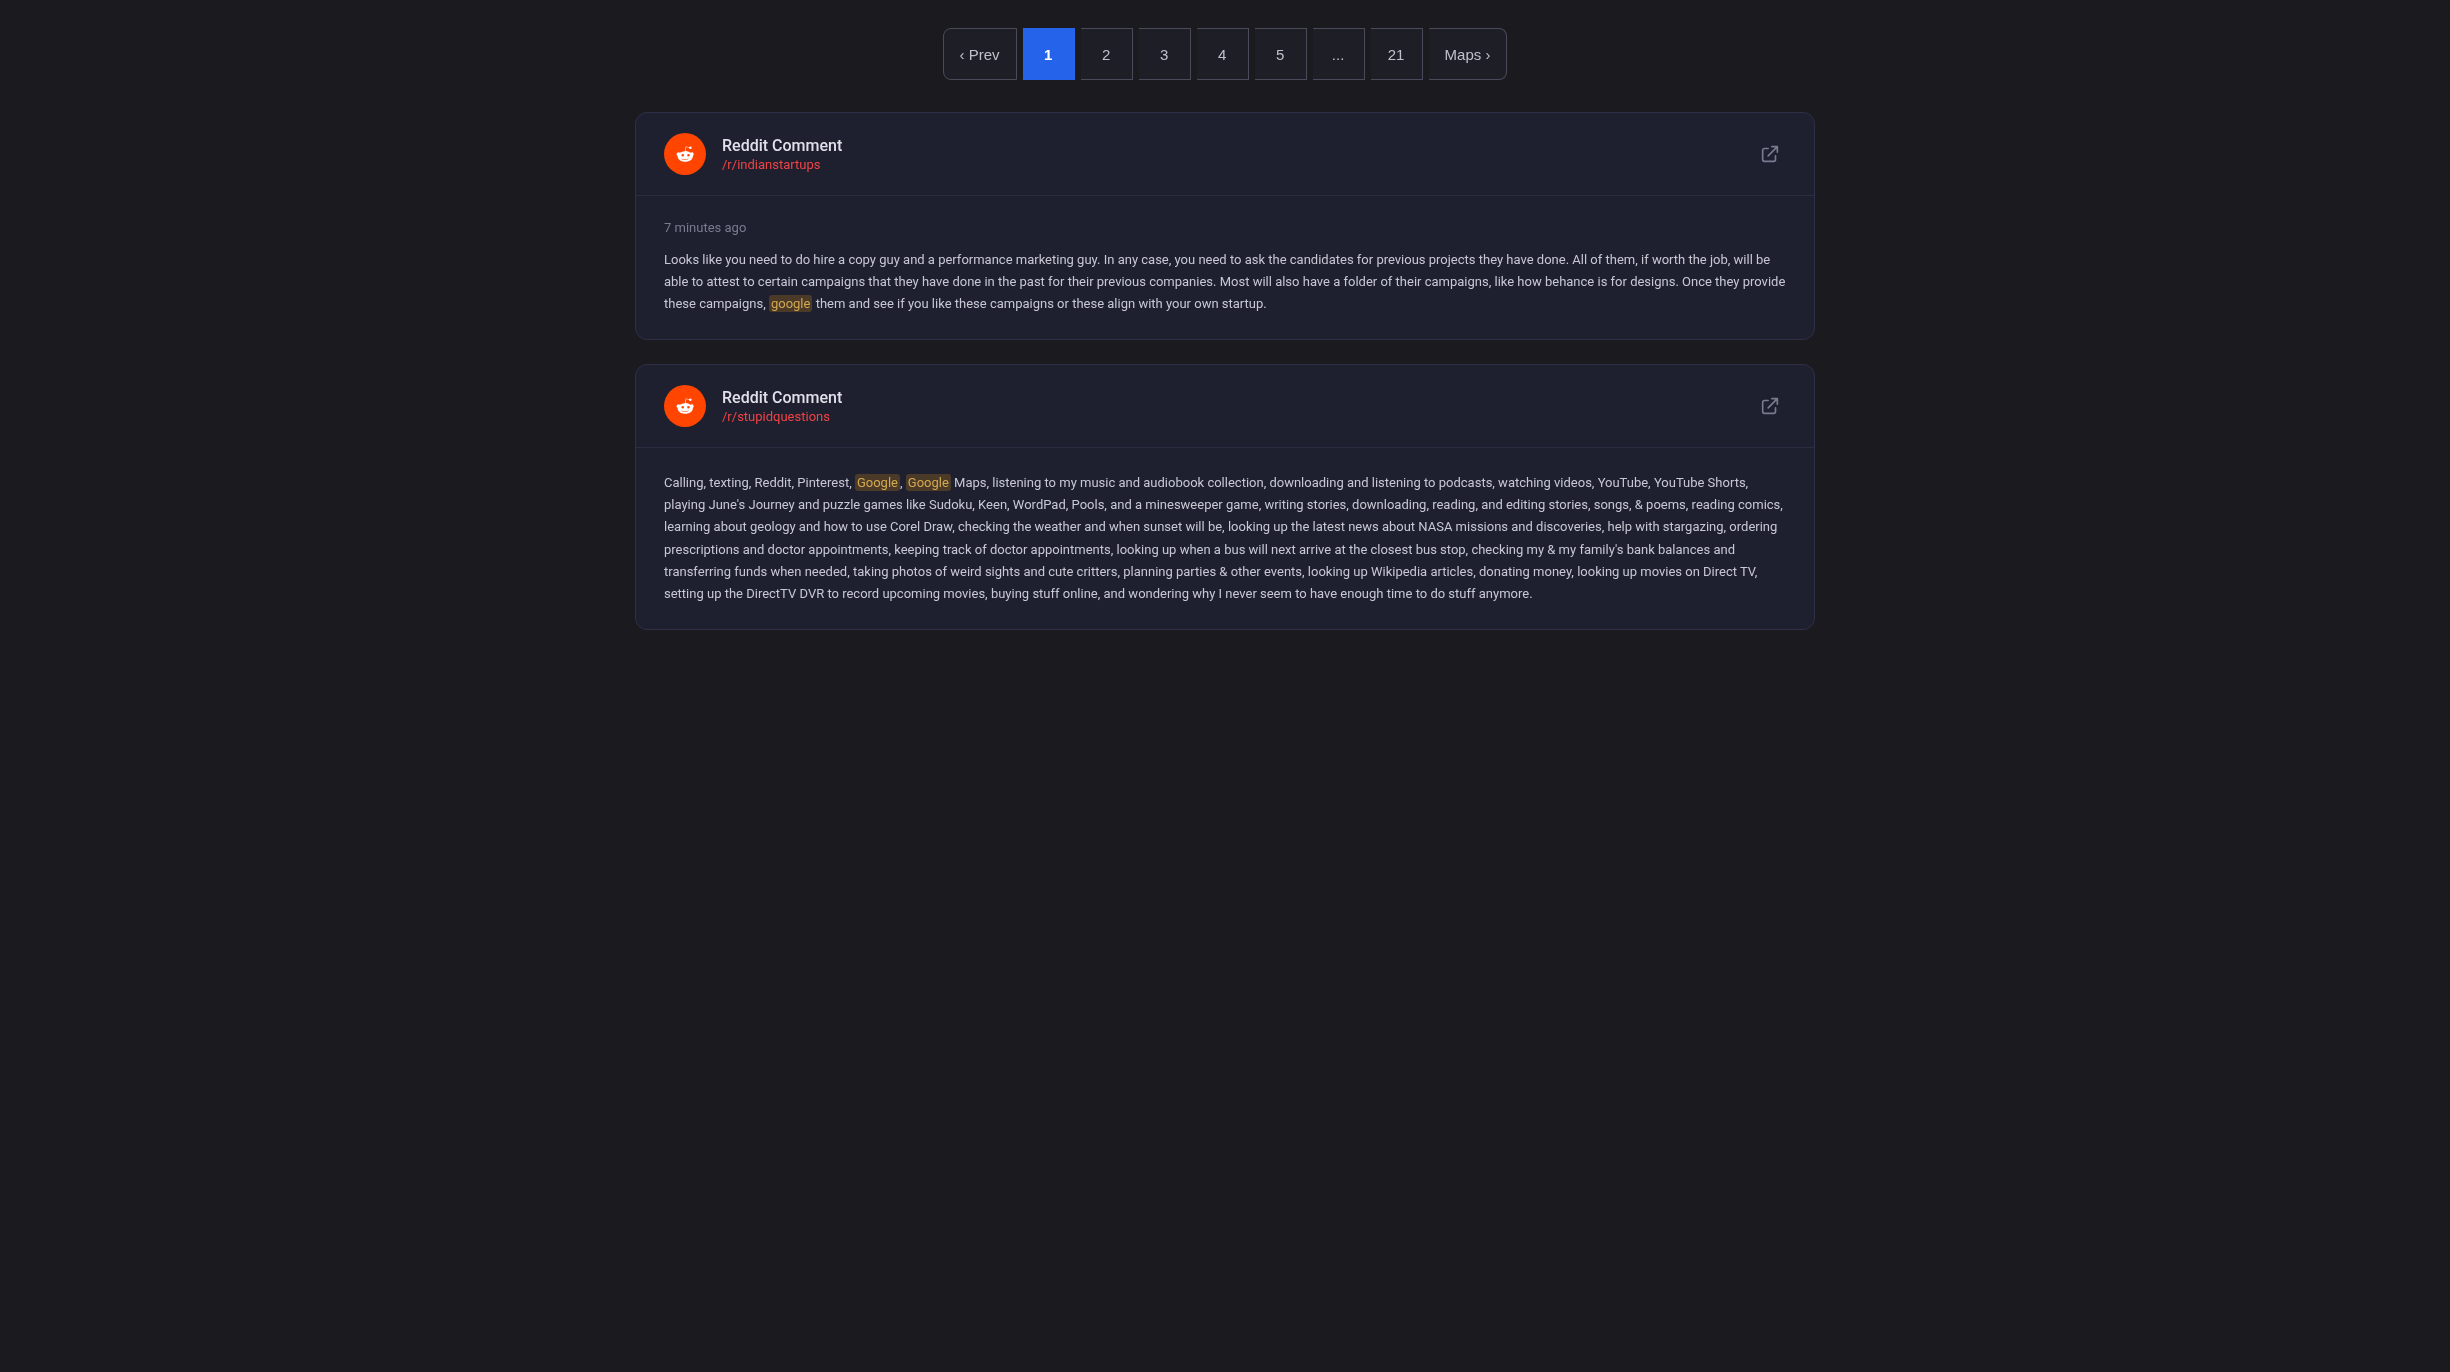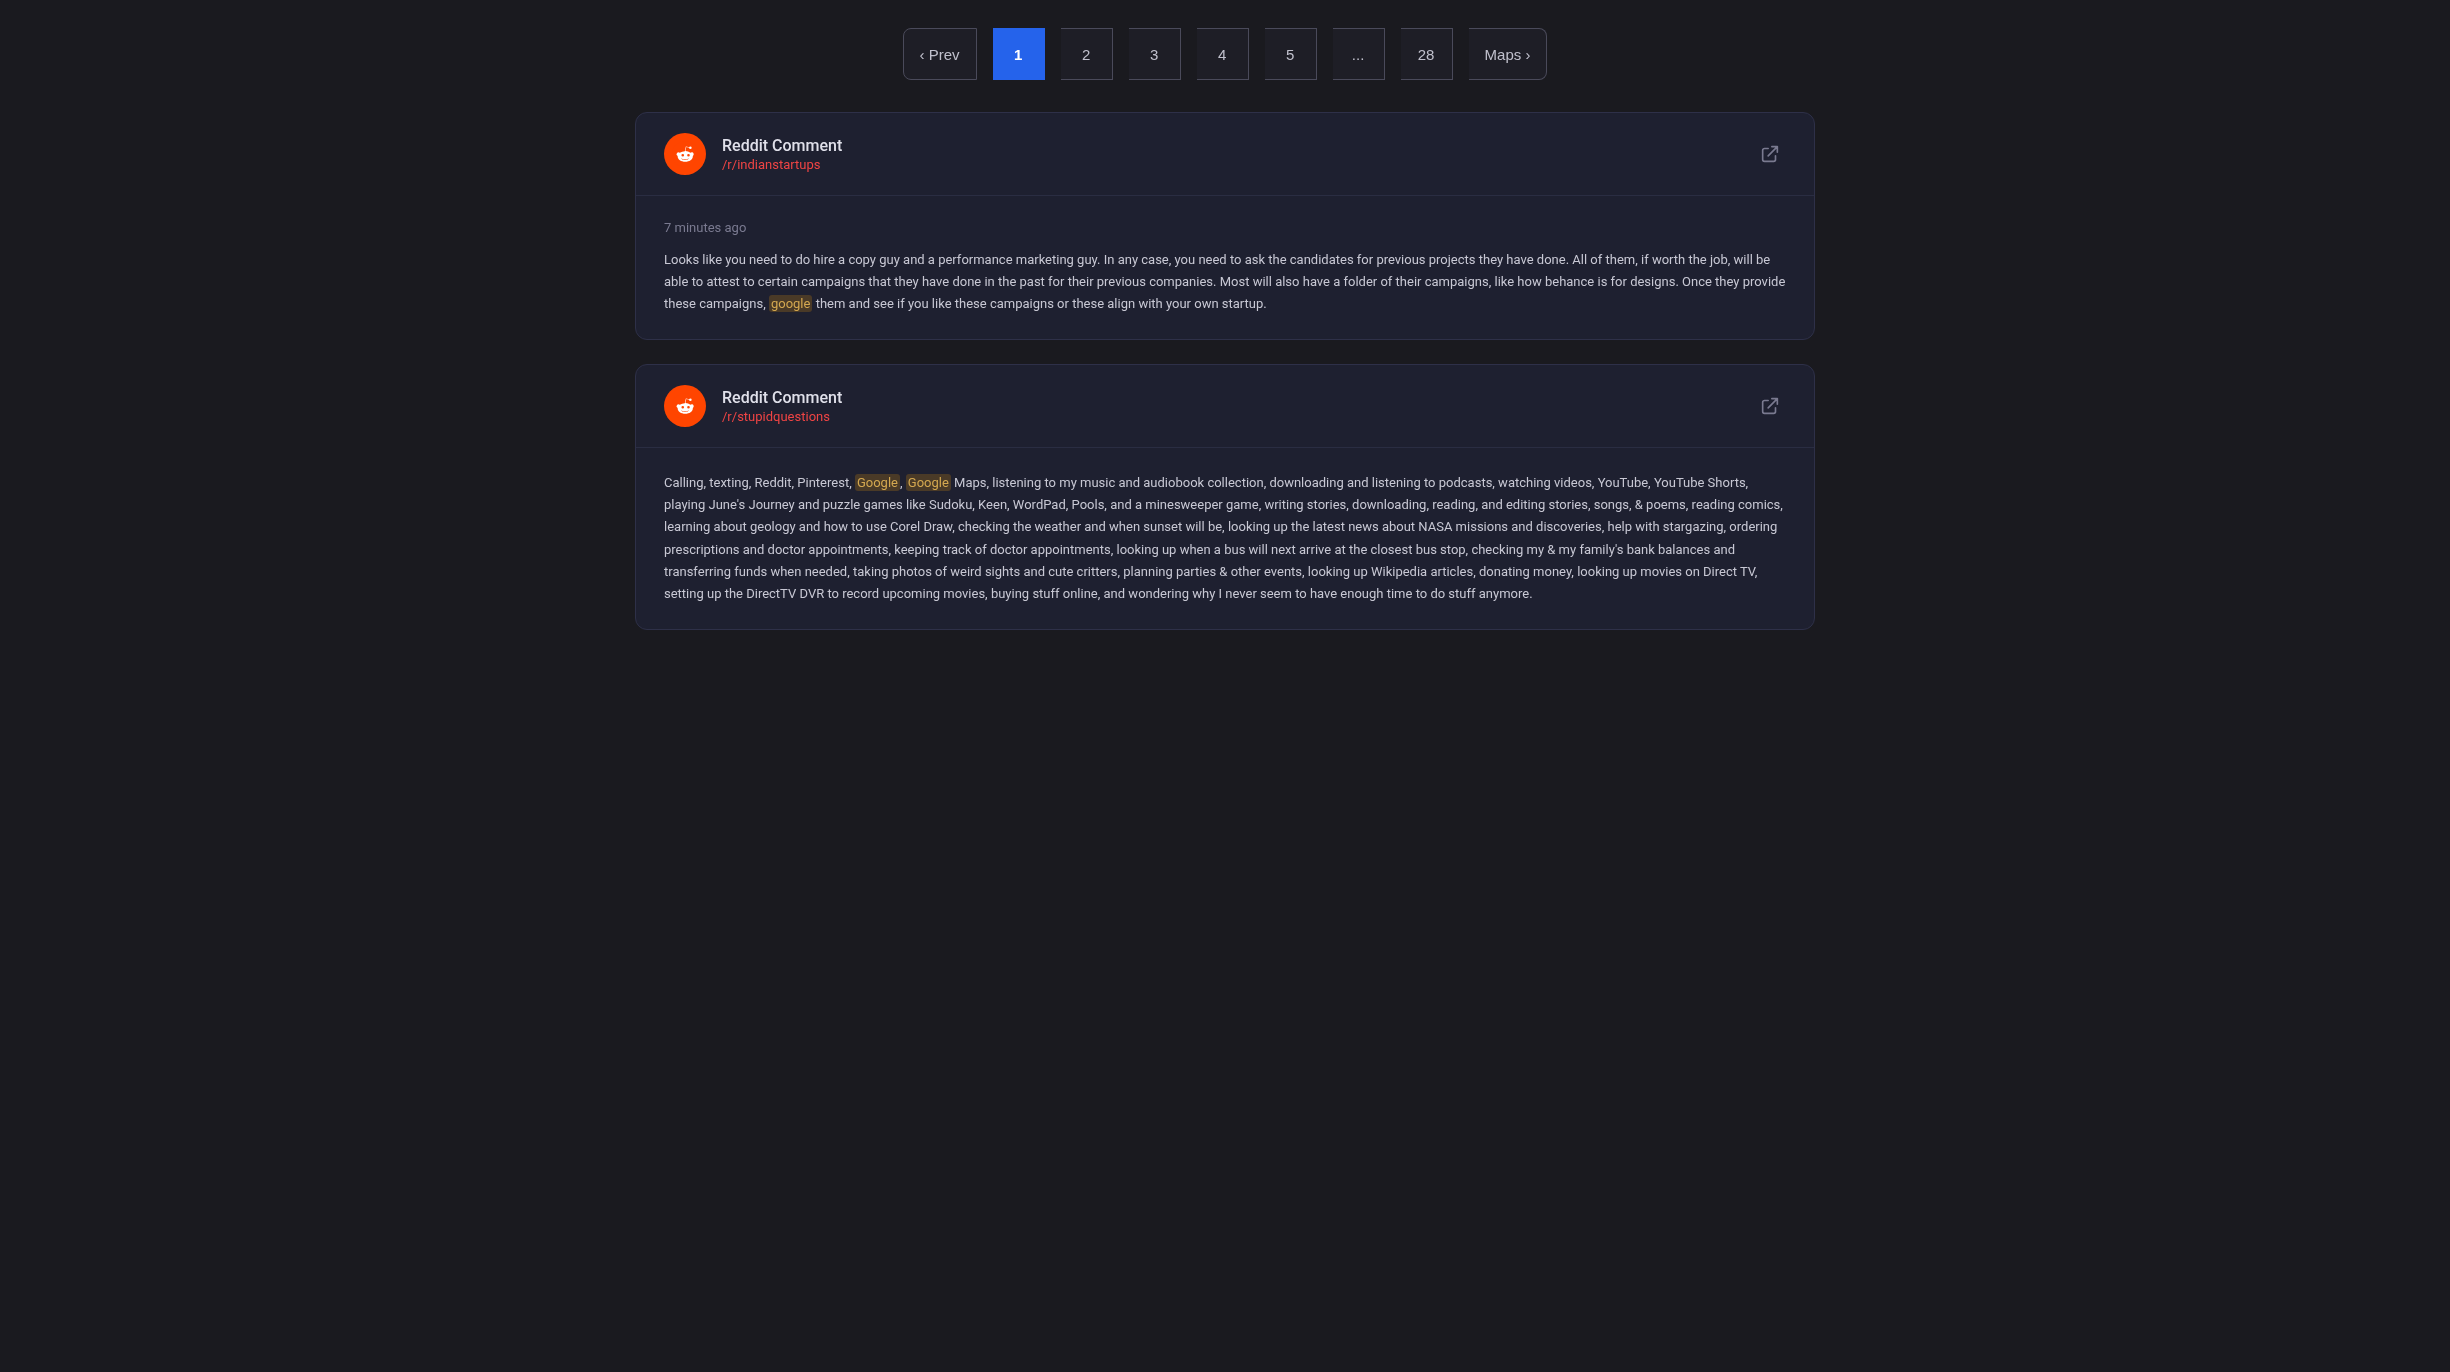--- a/index.html
+++ b/index.html
@@ -20,21 +20,21 @@
       max-width: 1220px;
       margin: 0 auto;
       padding: 0 20px;
     }
 
     
     .pagination {
       display: flex;
       justify-content: center;
       align-items: center;
-      gap: 16px;
+      gap: 6px;
       margin-bottom: 32px;
       margin-top: 8px;
     }
 
     .pagination-btn {
       display: flex;
       align-items: center;
       justify-content: center;
       min-width: 52px;
       height: 52px;
@@ -177,21 +177,21 @@
 <div class="page-container">
 
   <nav class="pagination">
     <button class="pagination-btn">‹ Prev</button>
     <button class="pagination-btn active">1</button>
     <button class="pagination-btn">2</button>
     <button class="pagination-btn">3</button>
     <button class="pagination-btn">4</button>
     <button class="pagination-btn">5</button>
     <button class="pagination-btn ellipsis">...</button>
-    <button class="pagination-btn">28</button>
+    <button class="pagination-btn">21</button>
     <button class="pagination-btn">Maps ›</button>
   </nav>
 
   <div class="card">
     <div class="card-header">
       <div class="card-header-left">
         <div class="reddit-logo">
           <svg viewBox="0 0 20 20">
             <circle cx="10" cy="10" r="10" fill="#ff4500"></circle>
             <path fill="white" d="M16.67 10a1.46 1.46 0 00-2.47-1 7.12 7.12 0 00-3.85-1.23l.65-3.08 2.13.45a1 1 0 101-1 1 1 0 00-.96.68l-2.38-.5a.16.16 0 00-.2.12l-.73 3.44a7.14 7.14 0 00-3.89 1.23 1.46 1.46 0 10-1.61 2.39 2.87 2.87 0 000 .44c0 2.24 2.61 4.06 5.83 4.06s5.83-1.82 5.83-4.06a2.87 2.87 0 000-.44 1.46 1.46 0 00.65-1.5zM7.27 11a1 1 0 111 1 1 1 0 01-1-1zm5.58 2.71a3.58 3.58 0 01-2.85.87 3.58 3.58 0 01-2.85-.87.19.19 0 01.27-.27 3.24 3.24 0 002.58.68 3.24 3.24 0 002.58-.68.19.19 0 01.27.27zm-.17-1.71a1 1 0 111-1 1 1 0 01-1 1z"></path>

